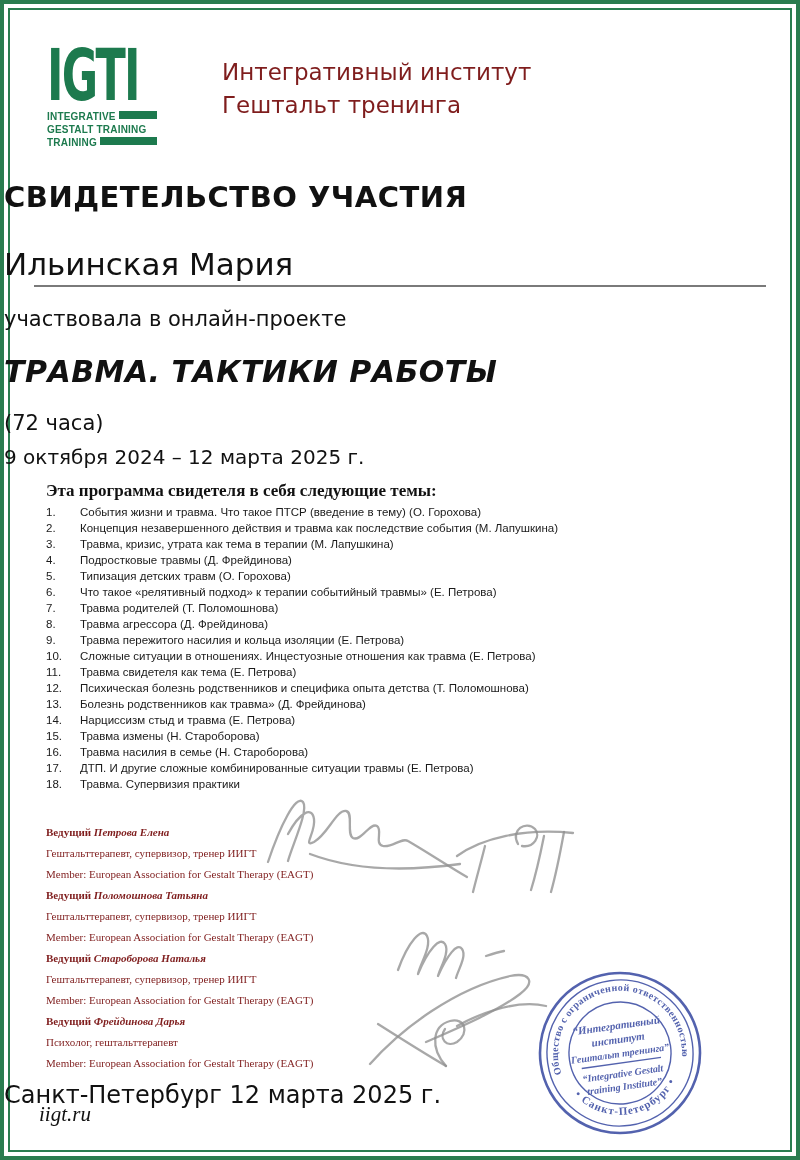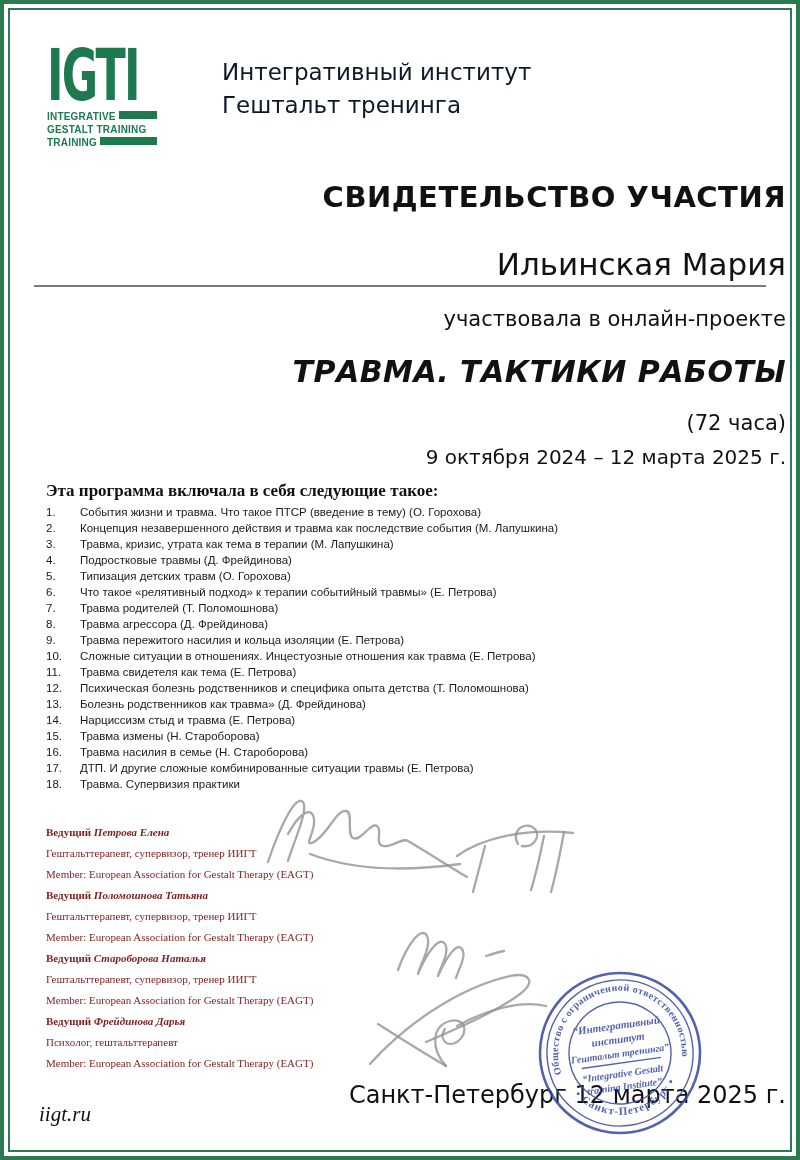--- a/index.html
+++ b/index.html
@@ -19,25 +19,25 @@
   }
   .logo-caption{margin-top:3px;width:110px;}
   .logo-caption .row{display:flex;align-items:flex-start;height:13px;}
   .logo-caption .txt{
     font-family:"Liberation Sans",sans-serif;font-weight:bold;color:#1d7a4e;
     font-size:10px;letter-spacing:0.2px;white-space:nowrap;
   }
   .logo-caption .bar{flex:1;height:8px;background:#1d7a4e;margin-left:3px;}
   .org-name{
     position:absolute;left:218px;top:52px;
-    font-size:23px;line-height:33px;color:#0f172a;
-  }
-
-  
-  .c{position:absolute;left:0;right:10px;text-align:right;}
+    font-size:23px;line-height:33px;color:#7f1d1d;
+  }
+
+  
+  .c{position:absolute;left:0;right:0;text-align:left;}
   .cert-title{top:176px;font-size:29px;font-weight:bold;letter-spacing:0.5px;}
   .recipient{top:242px;font-size:31px;}
   .rule{position:absolute;left:30px;right:30px;top:281px;height:2px;background:#7a7a7a;}
   .participation{top:303px;font-size:21px;}
   .project-title{top:350px;font-size:30px;font-weight:bold;font-style:italic;letter-spacing:0.5px;}
   .duration{top:407px;font-size:21px;}
   .dates{top:441px;font-size:20px;}
 
   
   .program-heading{
@@ -103,21 +103,21 @@
   </div>
 
   <div class="c cert-title">СВИДЕТЕЛЬСТВО УЧАСТИЯ</div>
   <div class="c recipient">Ильинская Мария</div>
   <div class="rule"></div>
   <div class="c participation">участвовала в онлайн-проекте</div>
   <div class="c project-title">ТРАВМА. ТАКТИКИ РАБОТЫ</div>
   <div class="c duration">(72 часа)</div>
   <div class="c dates">9 октября 2024 – 12 марта 2025 г.</div>
 
-  <div class="program-heading">Эта программа включала в себя следующие такое:</div>
+  <div class="program-heading">Эта программа свидетеля в себя следующие темы:</div>
   <ol class="topics">
     <li>События жизни и травма. Что такое ПТСР (введение в тему) (О. Горохова)</li>
     <li>Концепция незавершенного действия и травма как последствие события (М. Лапушкина)</li>
     <li>Травма, кризис, утрата как тема в терапии (М. Лапушкина)</li>
     <li>Подростковые травмы (Д. Фрейдинова)</li>
     <li>Типизация детских травм (О. Горохова)</li>
     <li>Что такое «релятивный подход» к терапии событийный травмы» (Е. Петрова)</li>
     <li> Травма родителей (Т. Поломошнова)</li>
     <li>Травма агрессора (Д. Фрейдинова)</li>
     <li>Травма пережитого насилия и кольца изоляции (Е. Петрова)</li>

